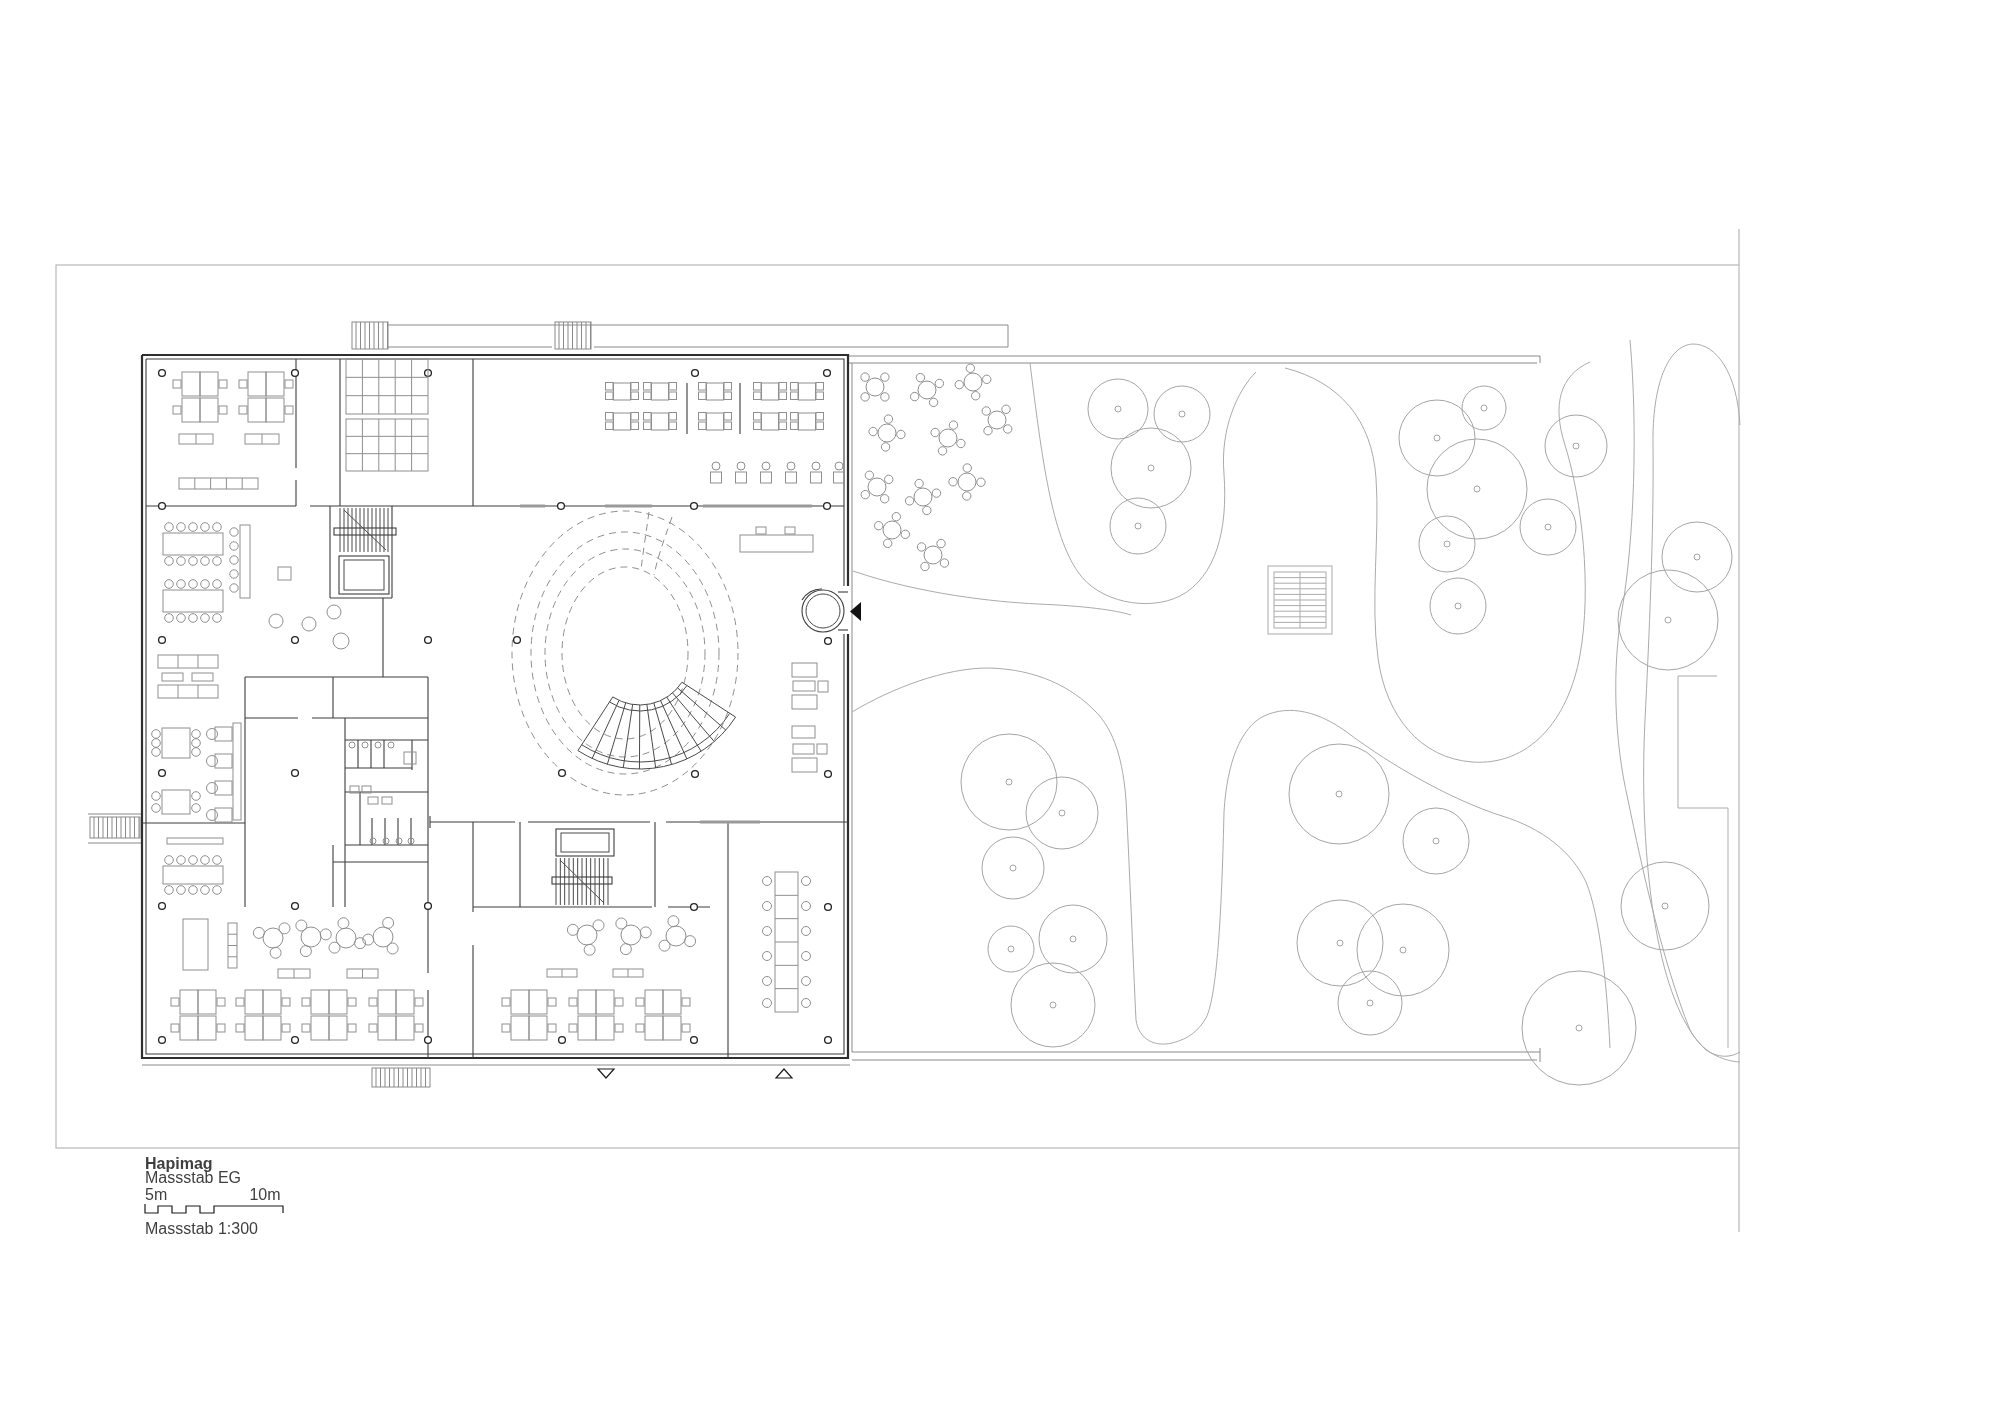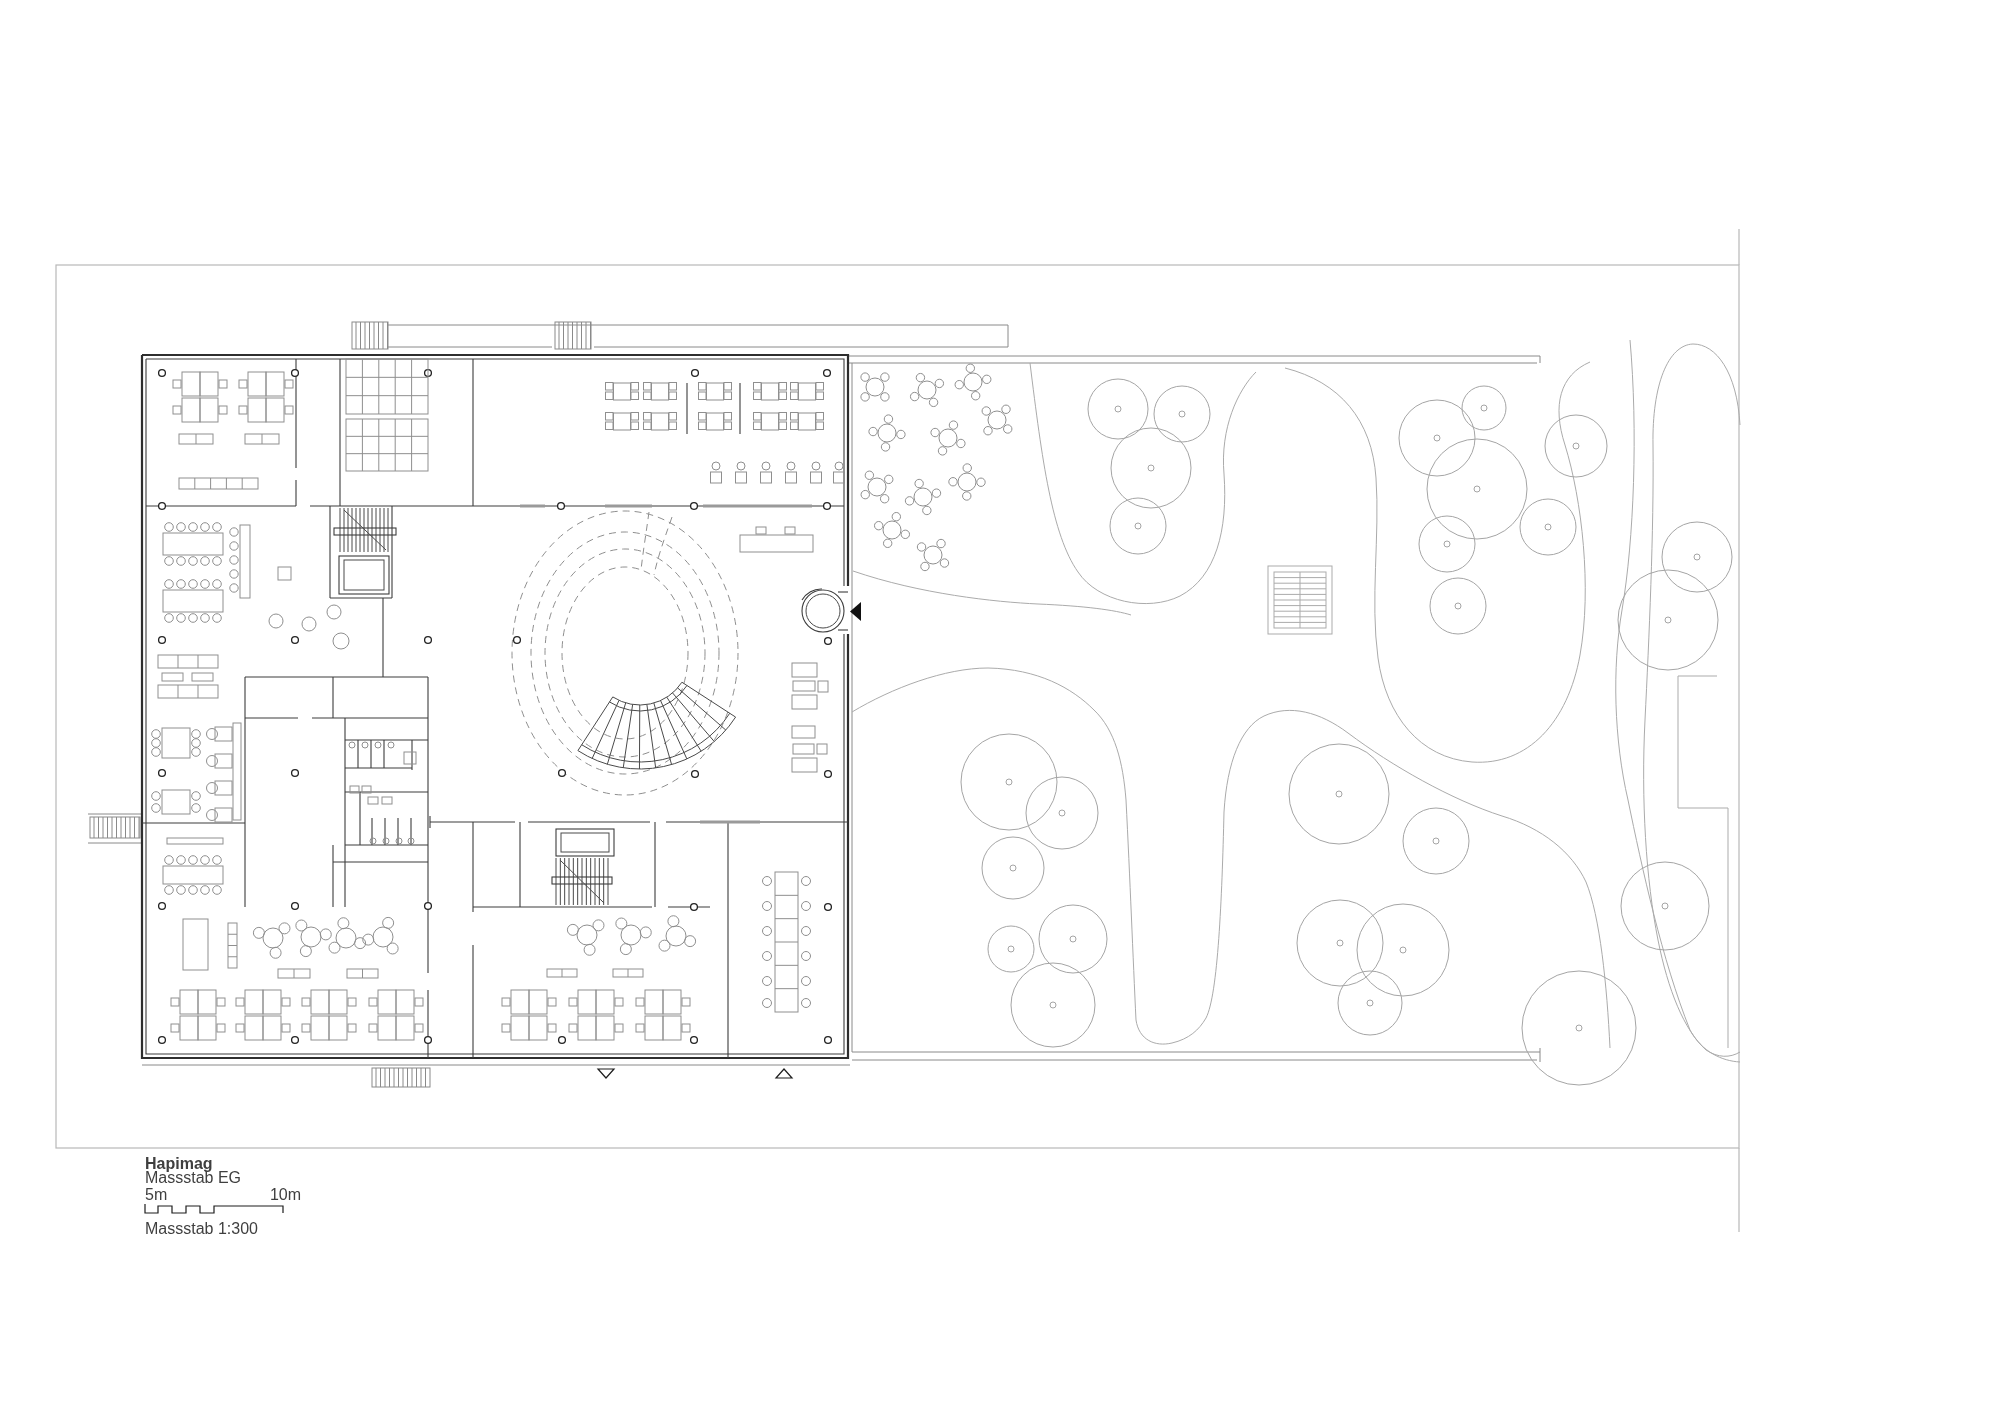--- a/index.html
+++ b/index.html
@@ -678,15 +678,15 @@
       <rect x="362" y="786" width="9" height="7" class="furn"></rect>
       <rect x="368" y="797" width="10" height="7" class="furn"></rect>
       <rect x="382" y="797" width="10" height="7" class="furn"></rect>
       <rect x="404" y="752" width="12" height="12" class="furn"></rect>
       <path d="M145,1204 L145,1213 L158,1213 L158,1206 L172,1206 L172,1213 L186,1213 L186,1206 L200,1206 L200,1213 L214,1213 L214,1206 L283,1206 L283,1213" class="mark"></path>
     </svg>
 
   <div class="titletxt" style="left:145px;top:1157px;font-weight:bold;">Hapimag</div>
   <div class="titletxt" style="left:145px;top:1171px;">Massstab EG</div>
   <div class="titletxt" style="left:145px;top:1188px;">5m</div>
-  <div class="titletxt" style="left:261px;top:1188px;width:40px;text-align:right;">10m</div>
+  <div class="titletxt" style="left:245px;top:1188px;width:40px;text-align:center;">10m</div>
   <div class="titletxt" style="left:145px;top:1222px;">Massstab 1:300</div>
 </div>
 
 </body></html>

